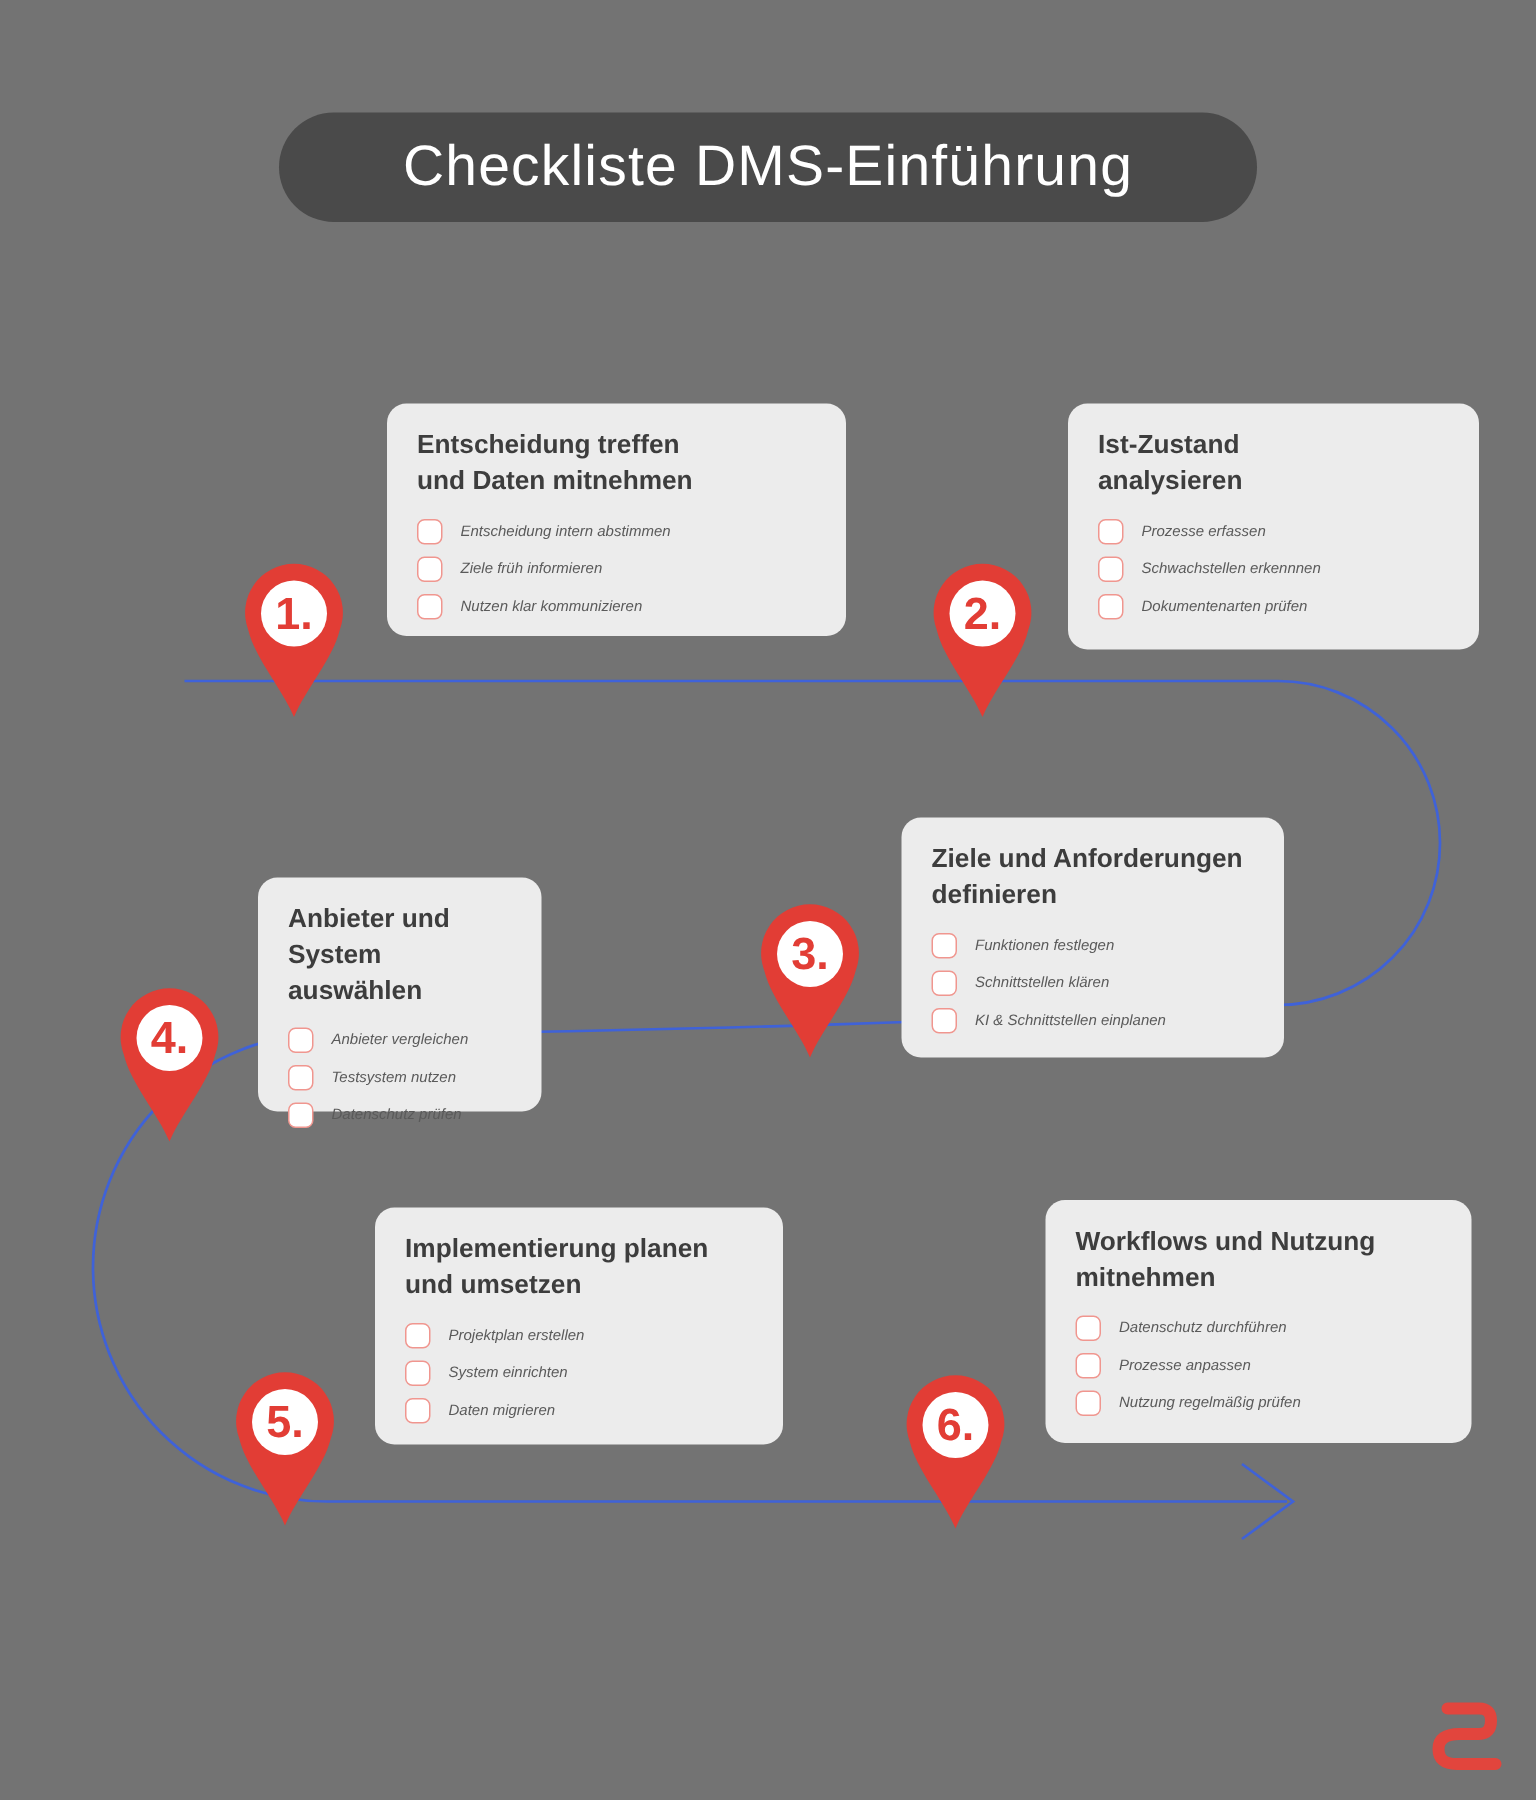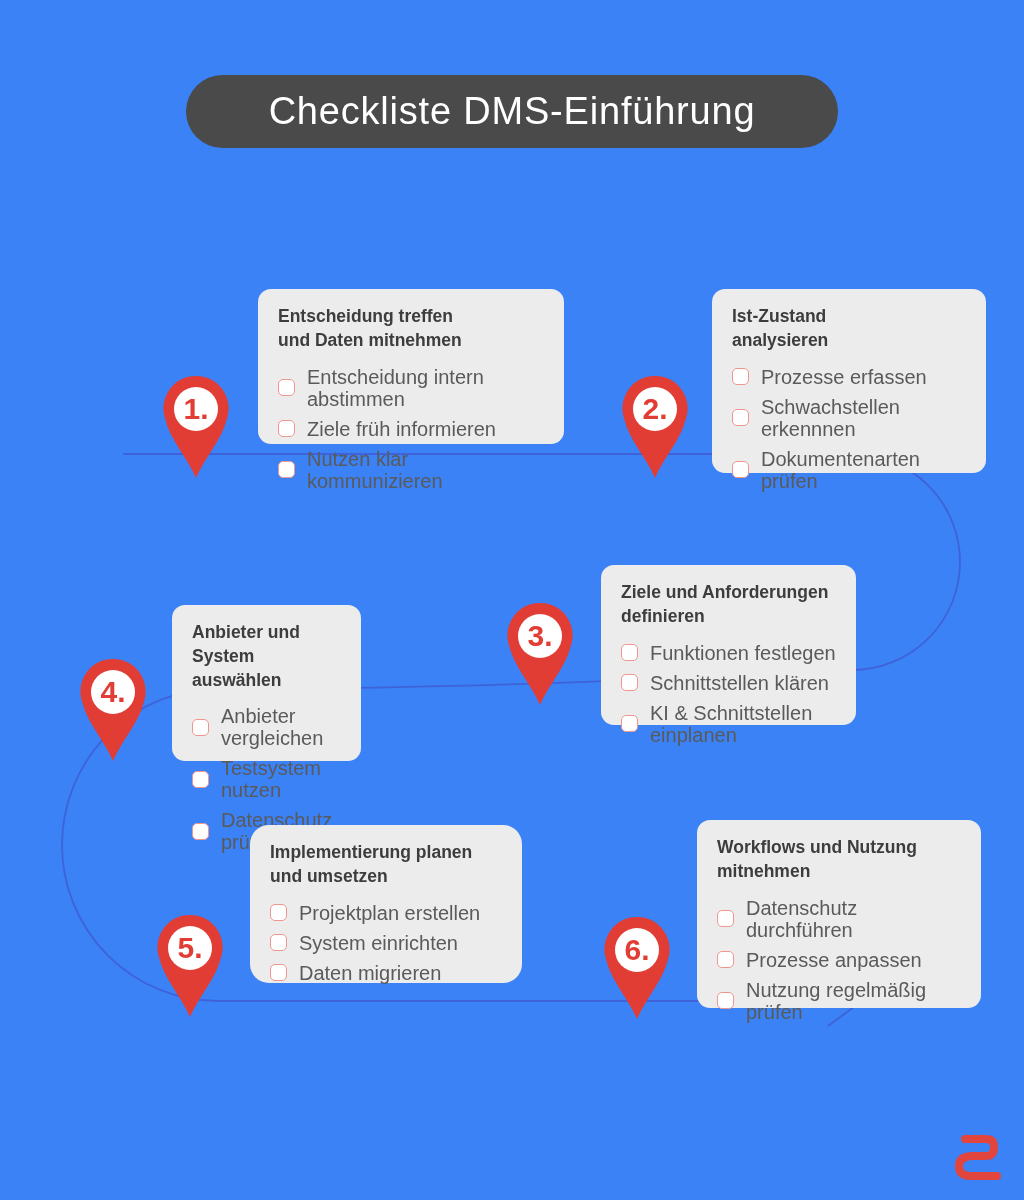--- a/index.html
+++ b/index.html
@@ -1,45 +1,45 @@
 <!DOCTYPE html>
 <html><head>
 <meta charset="utf-8">
 <style>
   html,body{margin:0;padding:0;}
   body{font-family:"Liberation Sans", sans-serif; background:#ffffff;}
-  .stage{position:relative;width:1024px;height:1200px;background:#3b82f6;overflow:hidden;}
+  .stage{position:relative;width:1024px;height:1200px;background:#737373;overflow:hidden;}
 
   
   .connector{position:absolute;left:0;top:0;z-index:1;}
 
   
   .banner{
     position:absolute;left:186px;top:75px;width:652px;height:73px;
     background:#4a4a4a;border-radius:37px;z-index:2;
     display:flex;align-items:center;justify-content:center;
   }
   .banner span{
     color:#ffffff;font-size:38px;font-weight:400;letter-spacing:0.8px;
   }
 
   
   .box{
     position:absolute;background:#ececec;border-radius:13px;z-index:2;
-    box-sizing:border-box;padding:16px 20px 14px 20px;margin-top:20px;
+    box-sizing:border-box;padding:16px 20px 14px 20px;
   }
   .box h3{
     margin:0 0 13px 0;font-size:17.5px;line-height:1.36;font-weight:700;color:#3d3d3d;
   }
   .item{display:flex;align-items:center;margin-top:8px;}
   .cbx{
     width:17px;height:17px;border:1.6px solid #f0968f;border-radius:5px;
     background:#ffffff;flex:none;box-sizing:border-box;
   }
-  .item span.lbl{margin-left:12px;font-size:20px;color:#5a5a5a;line-height:1.1;}
+  .item span.lbl{margin-left:12px;font-size:10px;color:#5a5a5a;line-height:1.1;font-style:italic;}
 
   
   .pin{position:absolute;width:68px;height:104px;z-index:3;}
 
   
   .logo{position:absolute;left:946px;top:1126px;z-index:2;}
 </style>
 </head>
 <body>
 
@@ -66,21 +66,21 @@
     <div class="item">
       <span class="cbx"></span>
       <span class="lbl">Ziele früh informieren</span>
     </div>
     <div class="item">
       <span class="cbx"></span>
       <span class="lbl">Nutzen klar kommunizieren</span>
     </div>
   </div>
 
-  <div class="box" style="left:712px;top:269px;width:274px;height:184px;">
+  <div class="box" style="left:712px;top:269px;width:274px;height:164px;">
     <h3>
       <span>Ist-Zustand</span><br>
       <span>analysieren</span>
     </h3>
     <div class="item">
       <span class="cbx"></span>
       <span class="lbl">Prozesse erfassen</span>
     </div>
     <div class="item">
       <span class="cbx"></span>
@@ -123,40 +123,40 @@
     <div class="item">
       <span class="cbx"></span>
       <span class="lbl">Testsystem nutzen</span>
     </div>
     <div class="item">
       <span class="cbx"></span>
       <span class="lbl">Datenschutz prüfen</span>
     </div>
   </div>
 
-  <div class="box" style="left:250px;top:805px;width:272px;height:158px;border-radius:19px;">
+  <div class="box" style="left:250px;top:805px;width:272px;height:158px;">
     <h3>
       <span>Implementierung planen</span><br>
       <span>und umsetzen</span>
     </h3>
     <div class="item">
       <span class="cbx"></span>
       <span class="lbl">Projektplan erstellen</span>
     </div>
     <div class="item">
       <span class="cbx"></span>
       <span class="lbl">System einrichten</span>
     </div>
     <div class="item">
       <span class="cbx"></span>
       <span class="lbl">Daten migrieren</span>
     </div>
   </div>
 
-  <div class="box" style="left:697px;top:800px;width:284px;height:188px;">
+  <div class="box" style="left:697px;top:800px;width:284px;height:162px;">
     <h3>
       <span>Workflows und Nutzung</span><br>
       <span>mitnehmen</span>
     </h3>
     <div class="item">
       <span class="cbx"></span>
       <span class="lbl">Datenschutz durchführen</span>
     </div>
     <div class="item">
       <span class="cbx"></span>

